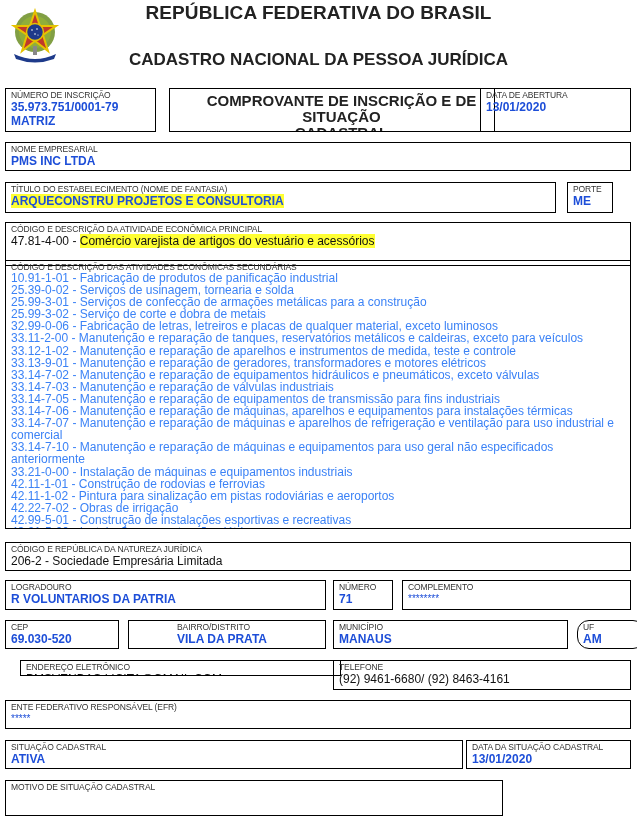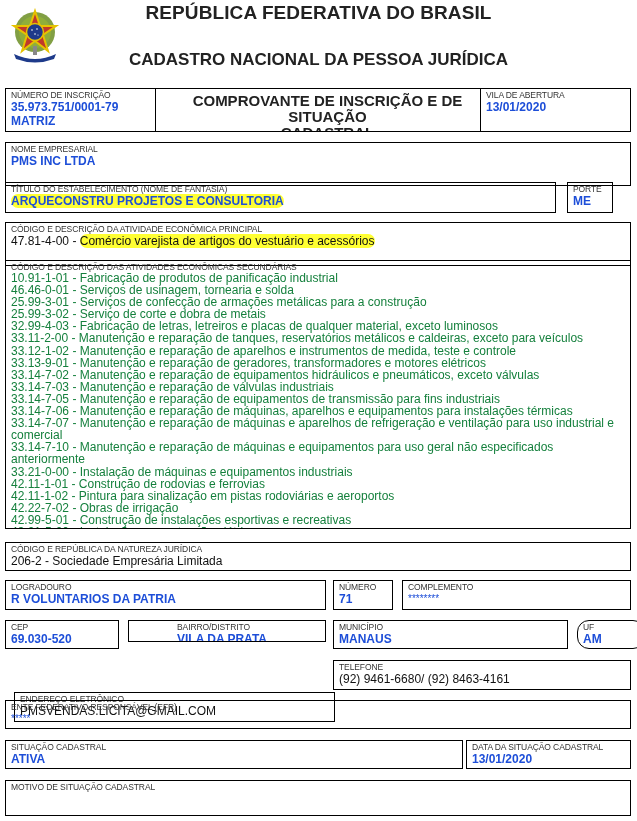--- a/index.html
+++ b/index.html
@@ -8,24 +8,24 @@
   .abs { position: absolute; }
   .emblem { left: 8px; top: 8px; width: 54px; height: 56px; }
   .h1 { left: 0; width: 637px; top: 2px; text-align: center; font-size: 19px; font-weight: bold;
         letter-spacing: 0.1px; color: #222; }
   .h2 { left: 0; width: 637px; top: 50px; text-align: center; font-size: 17px; font-weight: bold; color: #222; }
   .box { position: absolute; border: 1px solid #000; box-sizing: border-box; padding: 1px 5px; overflow: hidden; }
   .lbl { font-size: 8.5px; color: #333; line-height: 10px; white-space: nowrap; letter-spacing: -0.1px; }
   .val { font-size: 12px; font-weight: bold; color: #1d4ed8; line-height: 14px; white-space: nowrap; }
   .valn { font-size: 12px; color: #111; line-height: 12.2px; }
   .small { font-size: 10px; font-weight: normal; }
-  .hl { background: #ffff33; border-radius: 7px; }
+  .hl { background: #ffff33; }
   .mid-title { text-align: center; font-size: 15px; font-weight: bold; line-height: 16px; padding-top: 4px; color: #222; }
   .sec-list { margin: 0; padding: 0; list-style: none; }
-  .sec-list li { font-size: 12px; line-height: 12.1px; color: #15803d; }
+  .sec-list li { font-size: 12px; line-height: 12.1px; color: #3b82f6; }
 </style>
 </head>
 <body>
 
 <div class="abs emblem">
   <svg width="54" height="56" viewBox="0 0 54 56">
     <circle cx="27" cy="24" r="20" fill="#6b8e23" opacity="0.85"></circle>
     <circle cx="27" cy="24" r="16" fill="#8fae3a"></circle>
     <polygon points="27,3 32,18 48,18 35,27 40,43 27,33 14,43 19,27 6,18 22,18" fill="#c0392b" stroke="#e6c200" stroke-width="2"></polygon>
     <circle cx="27" cy="24" r="8.5" fill="#1e3a8a" stroke="#e6c200" stroke-width="1.5"></circle>
@@ -38,30 +38,30 @@
   </svg>
 </div>
 <div class="abs h1">REPÚBLICA FEDERATIVA DO BRASIL</div>
 <div class="abs h2">CADASTRO NACIONAL DA PESSOA JURÍDICA</div>
 
 <div class="box" style="left:5px; top:88px; width:151px; height:44px;">
   <div class="lbl">NÚMERO DE INSCRIÇÃO</div>
   <div class="val">35.973.751/0001-79</div>
   <div class="val">MATRIZ</div>
 </div>
-<div class="box mid-title" style="left:155px; top:88px; width:326px; height:44px;padding-left:24px;">
+<div class="box mid-title" style="left:169px; top:88px; width:326px; height:44px;padding-left:24px;">
   <div>COMPROVANTE DE INSCRIÇÃO E DE SITUAÇÃO</div>
   <div>CADASTRAL</div>
 </div>
 <div class="box" style="left:480px; top:88px; width:151px; height:44px;">
-  <div class="lbl">VILA DE ABERTURA</div>
+  <div class="lbl">DATA DE ABERTURA</div>
   <div class="val">13/01/2020</div>
 </div>
 
-<div class="box" style="left:5px; top:142px; width:626px; height:44px;">
+<div class="box" style="left:5px; top:142px; width:626px; height:29px;">
   <div class="lbl">NOME EMPRESARIAL</div>
   <div class="val">PMS INC LTDA</div>
 </div>
 
 <div class="box" style="left:5px; top:182px; width:551px; height:31px;">
   <div class="lbl">TÍTULO DO ESTABELECIMENTO (NOME DE FANTASIA)</div>
   <div class="val"><span class="hl">ARQUECONSTRU PROJETOS E CONSULTORIA</span></div>
 </div>
 <div class="box" style="left:567px; top:182px; width:46px; height:31px;">
   <div class="lbl">PORTE</div>
@@ -72,24 +72,24 @@
   <div class="lbl">CÓDIGO E DESCRIÇÃO DA ATIVIDADE ECONÔMICA PRINCIPAL</div>
   <div class="valn" style="line-height:14px;">
     <span>47.81-4-00 - </span><span class="hl">Comércio varejista de artigos do vestuário e acessórios</span>
   </div>
 </div>
 
 <div class="box" style="left:5px; top:260px; width:626px; height:269px;">
   <div class="lbl">CÓDIGO E DESCRIÇÃO DAS ATIVIDADES ECONÔMICAS SECUNDÁRIAS</div>
   <ul class="sec-list" id="sec-list">
       <li>10.91-1-01 - Fabricação de produtos de panificação industrial</li>
-      <li>46.46-0-01 - Serviços de usinagem, tornearia e solda</li>
+      <li>25.39-0-02 - Serviços de usinagem, tornearia e solda</li>
       <li>25.99-3-01 - Serviços de confecção de armações metálicas para a construção</li>
       <li>25.99-3-02 - Serviço de corte e dobra de metais</li>
-      <li>32.99-4-03 - Fabricação de letras, letreiros e placas de qualquer material, exceto luminosos</li>
+      <li>32.99-0-06 - Fabricação de letras, letreiros e placas de qualquer material, exceto luminosos</li>
       <li>33.11-2-00 - Manutenção e reparação de tanques, reservatórios metálicos e caldeiras, exceto para veículos</li>
       <li>33.12-1-02 - Manutenção e reparação de aparelhos e instrumentos de medida, teste e controle</li>
       <li>33.13-9-01 - Manutenção e reparação de geradores, transformadores e motores elétricos</li>
       <li>33.14-7-02 - Manutenção e reparação de equipamentos hidráulicos e pneumáticos, exceto válvulas</li>
       <li>33.14-7-03 - Manutenção e reparação de válvulas industriais</li>
       <li>33.14-7-05 - Manutenção e reparação de equipamentos de transmissão para fins industriais</li>
       <li>33.14-7-06 - Manutenção e reparação de máquinas, aparelhos e equipamentos para instalações térmicas</li>
       <li>33.14-7-07 - Manutenção e reparação de máquinas e aparelhos de refrigeração e ventilação para uso industrial e comercial</li>
       <li>33.14-7-10 - Manutenção e reparação de máquinas e equipamentos para uso geral não especificados anteriormente</li>
       <li>33.21-0-00 - Instalação de máquinas e equipamentos industriais</li>
@@ -116,34 +116,34 @@
 </div>
 <div class="box" style="left:402px; top:580px; width:229px; height:30px;">
   <div class="lbl">COMPLEMENTO</div>
   <div class="val small">********</div>
 </div>
 
 <div class="box" style="left:5px; top:620px; width:114px; height:29px;">
   <div class="lbl">CEP</div>
   <div class="val">69.030-520</div>
 </div>
-<div class="box" style="left:128px; top:620px; width:198px; height:22px;padding-left:48px;">
+<div class="box" style="left:128px; top:620px; width:198px; height:29px;padding-left:48px;">
   <div class="lbl">BAIRRO/DISTRITO</div>
   <div class="val">VILA DA PRATA</div>
 </div>
 <div class="box" style="left:333px; top:620px; width:235px; height:29px;">
   <div class="lbl">MUNICÍPIO</div>
   <div class="val">MANAUS</div>
 </div>
 <div class="box" style="left:577px; top:620px; width:68px; height:29px;border-radius:12px;">
   <div class="lbl">UF</div>
   <div class="val">AM</div>
 </div>
 
-<div class="box" style="left:14px; top:660px; width:321px; height:30px;margin-top:32px;">
+<div class="box" style="left:20px; top:660px; width:321px; height:16px;">
   <div class="lbl">ENDEREÇO ELETRÔNICO</div>
   <div class="valn" style="line-height:14px;">PMSVENDAS.LICITA@GMAIL.COM</div>
 </div>
 <div class="box" style="left:333px; top:660px; width:298px; height:30px;">
   <div class="lbl">TELEFONE</div>
   <div class="valn" style="line-height:14px;">(92) 9461-6680/ (92) 8463-4161</div>
 </div>
 
 <div class="box" style="left:5px; top:700px; width:626px; height:29px;">
   <div class="lbl">ENTE FEDERATIVO RESPONSÁVEL (EFR)</div>
@@ -152,16 +152,16 @@
 
 <div class="box" style="left:5px; top:740px; width:458px; height:29px;">
   <div class="lbl">SITUAÇÃO CADASTRAL</div>
   <div class="val">ATIVA</div>
 </div>
 <div class="box" style="left:466px; top:740px; width:165px; height:29px;">
   <div class="lbl">DATA DA SITUAÇÃO CADASTRAL</div>
   <div class="val">13/01/2020</div>
 </div>
 
-<div class="box" style="left:5px; top:780px; width:626px; height:36px;">
+<div class="box" style="left:5px; top:780px; width:498px; height:36px;">
   <div class="lbl">MOTIVO DE SITUAÇÃO CADASTRAL</div>
   <div class="val"></div>
 </div>
 
 </body></html>

